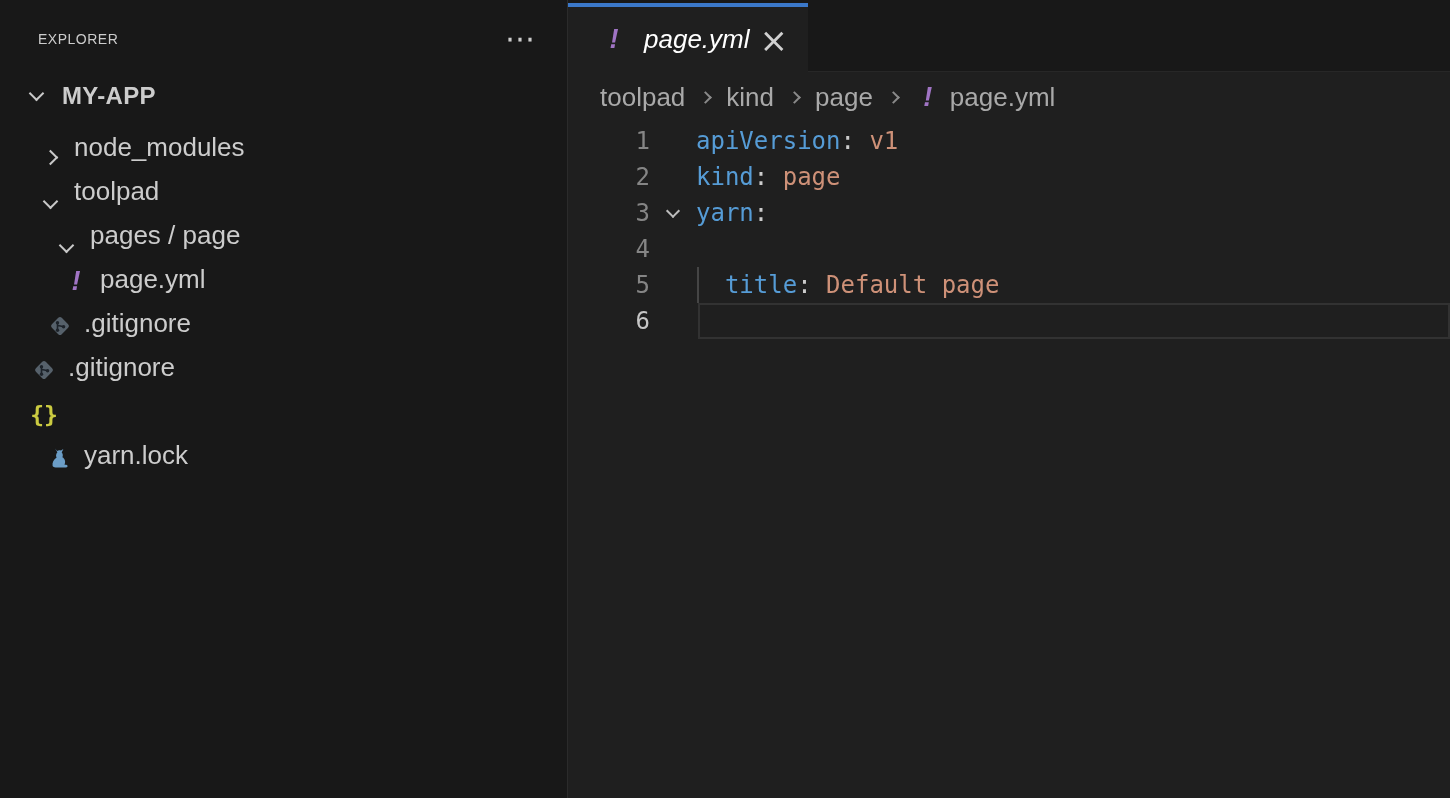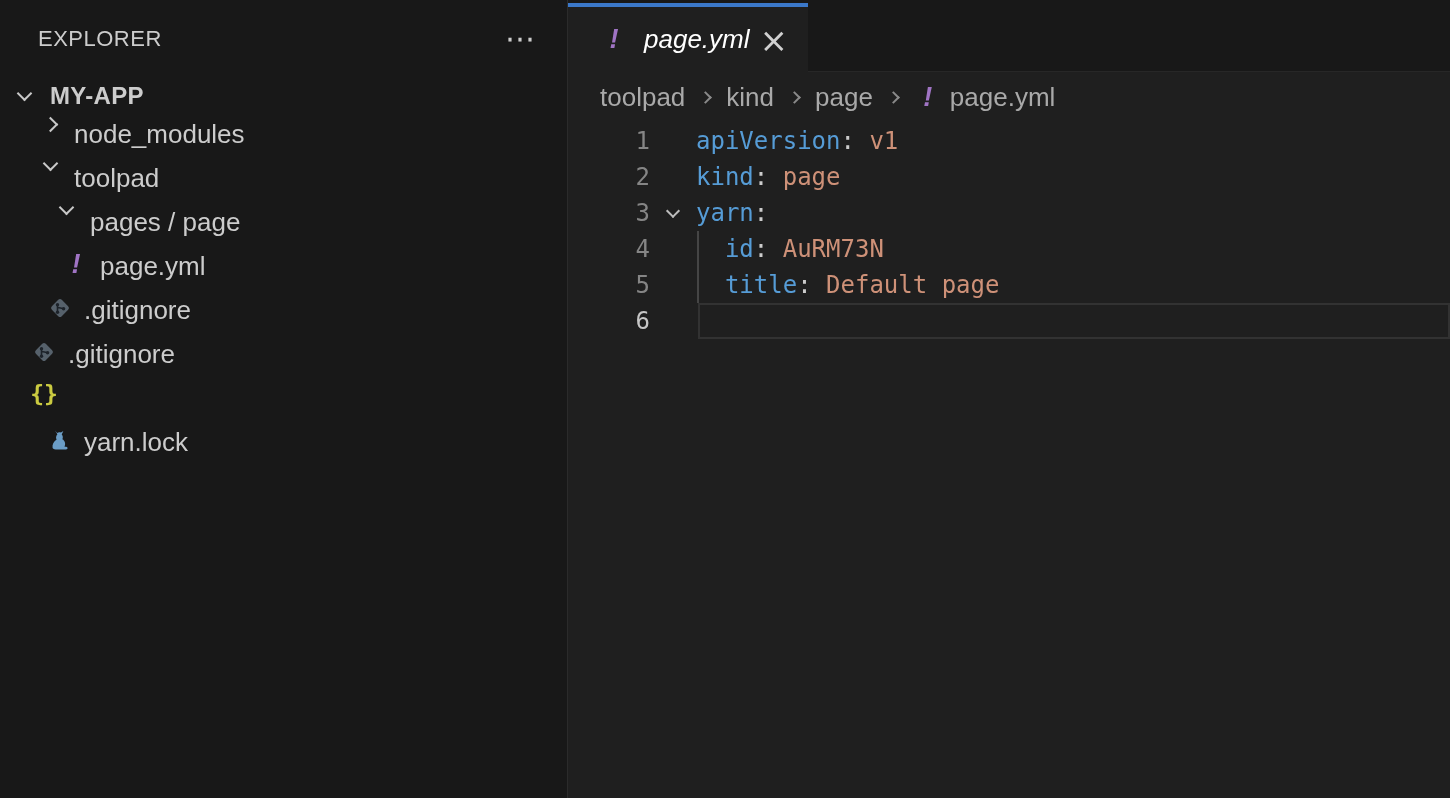--- a/index.html
+++ b/index.html
@@ -4,26 +4,26 @@
 <style>
   * { margin:0; padding:0; box-sizing:border-box; }
   html,body { width:1450px; height:798px; overflow:hidden; background:#1f1f1f;
               font-family:"Liberation Sans", sans-serif; }
   .app { position:relative; width:1450px; height:798px; display:flex; }
 
   
   .sidebar { width:568px; height:100%; background:#181818; border-right:1px solid #2b2b2b; flex:none; }
   .sb-header { height:78px; display:flex; align-items:center; justify-content:space-between;
                padding:0 30px 0 38px; }
-  .sb-title { color:#cccccc; font-size:22px; letter-spacing:0.5px; }
+  .sb-title { color:#cccccc; font-size:14px; letter-spacing:0.5px; }
   .sb-more { color:#cccccc; font-size:30px; line-height:1; cursor:pointer; letter-spacing:2px; }
-  .section-row { height:36px; display:flex; align-items:center; padding-left:10px; cursor:pointer; }
+  .section-row { height:36px; display:flex; align-items:center; padding-left:22px; cursor:pointer; }
   .section-label { color:#cccccc; font-size:24px; font-weight:700; margin-left:12px; letter-spacing:0.3px; }
   .tree { padding-top:5px; }
-  .tree-row { height:44px; display:flex; align-items:flex-start; color:#cccccc; font-size:26px; cursor:pointer; }
+  .tree-row { height:44px; display:flex; align-items:flex-end; color:#cccccc; font-size:26px; cursor:pointer; }
   .tree-row .label { margin-left:10px; white-space:pre; }
   .icon-wrap { width:28px; display:inline-flex; align-items:center; justify-content:center; flex:none; }
 
   
   .chev { display:inline-block; width:11px; height:11px;
           border-right:2px solid #c8c8c8; border-bottom:2px solid #c8c8c8; }
   .chev-down { transform:rotate(45deg); margin-top:-5px; }
   .chev-right { transform:rotate(-45deg); }
 
   .warn-glyph { color:var(--warn,#a074c4); font-weight:700; font-style:italic; font-size:27px; line-height:1; }
@@ -186,21 +186,20 @@
         <div class="code-line">
           <span class="ln">3</span>
           <span class="fold-col">
             <span class="code-chev"></span>
           </span>
           <span class="content"><span class="tk-key">yarn</span><span class="tk-punc">:</span></span>
         </div>
         <div class="code-line">
           <span class="ln">4</span>
           <span class="fold-col"></span>
-          <span class="content guide"><span class="tk-ws">  </span><span class="tk-key">id</span><span class="tk-punc">: </span><span class="tk-str">AuRM73N</span></span>
         </div>
         <div class="code-line">
           <span class="ln">5</span>
           <span class="fold-col"></span>
           <span class="content guide"><span class="tk-ws">  </span><span class="tk-key">title</span><span class="tk-punc">: </span><span class="tk-str">Default page</span></span>
         </div>
         <div class="code-line current">
           <span class="ln">6</span>
           <span class="fold-col"></span>
           <span class="content"></span>

